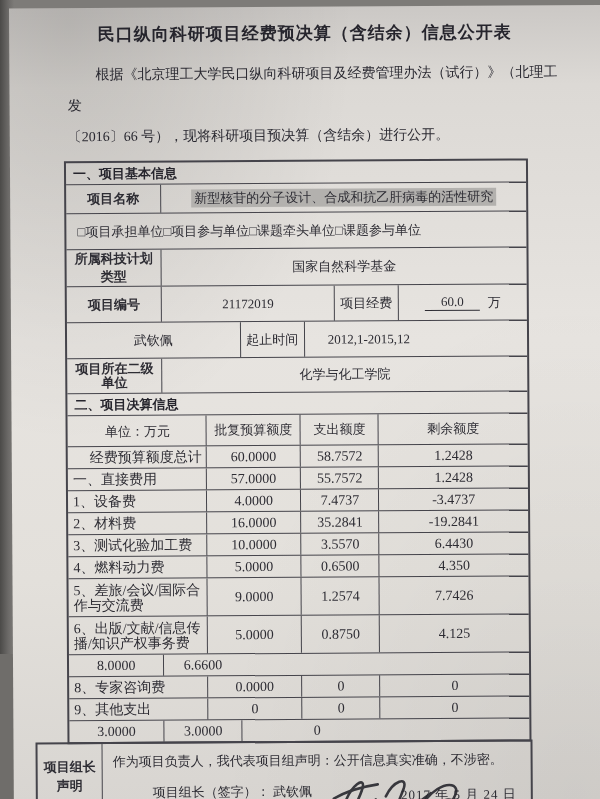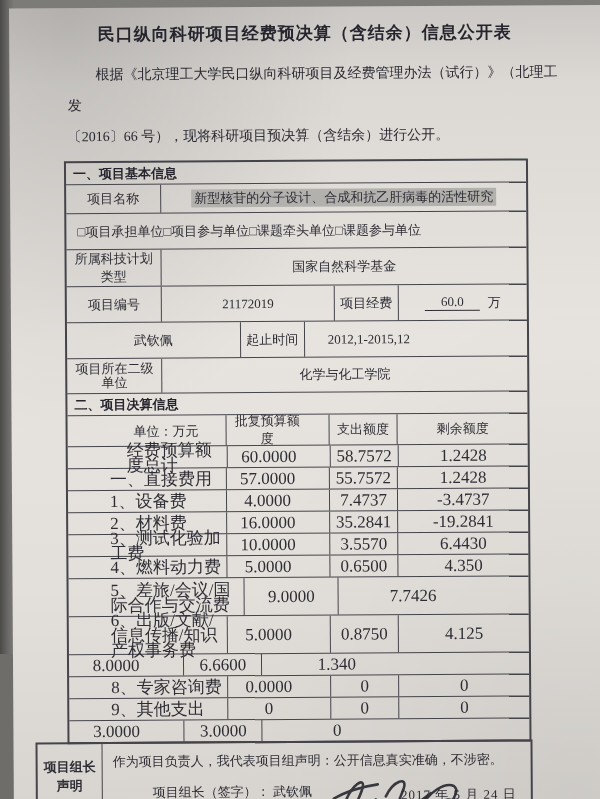--- a/index.html
+++ b/index.html
@@ -31,38 +31,38 @@
     margin-top:9px;font-size:13px;}
   .trow{display:flex;border-top:1px solid #45444b;align-items:stretch;}
   .trow:first-child{border-top:none;}
   .c{border-left:1px solid #45444b;display:flex;align-items:center;
      justify-content:center;text-align:center;box-sizing:border-box;padding:1px 3px;}
   .c:first-child{border-left:none;}
   .sechead{font-weight:bold;justify-content:flex-start;text-align:left;
      padding-left:7px;height:21px;font-size:13px;color:#26252d;
      font-family:"Liberation Sans","DejaVu Sans",sans-serif;}
   
-  .b-lab{width:20.5%;}
+  .b-lab{width:20.5%;font-weight:bold;}
   .b-val{width:79.5%;}
   .b-v1{width:37.5%;}
   .b-lab2{width:14%;}
   .b-v2{width:28%;}
   .h28{height:28px;} .h34{height:34px;} .h35{height:35px;} .h36{height:36px;}
   .hl{background:#b3b1ae;padding:0 3px;}
   .uline{border-bottom:1px solid #2e2d34;padding:0 16px;}
   .unit-sp{margin-left:8px;}
   .twoLine{line-height:14px;}
   
-  .g-lab{width:30%;justify-content:flex-start;text-align:left;padding-left:5px;line-height:15px;margin-left:37px;}
+  .g-lab{width:30%;justify-content:flex-start;text-align:left;padding-left:5px;line-height:15px;}
   .g-c2{width:20.5%;}
-  .g-c3{width:17%;margin-left:20px;}
+  .g-c3{width:17%;}
   .g-c4{width:32.5%;}
   .gh{height:30px;font-size:13px;}
   .grow{height:21px;font-size:12.5px;}
-  .grow .c{font-size:17px;}
+  .grow .c{font-size:14px;}
   .tall{height:37px;}
   .indent{padding-left:22px;}
   
   .decl{margin-left:22px;width:497px;margin-top:-2px;border:2px solid #45444b;
     box-sizing:border-box;display:flex;font-size:13px;}
   .decl-lab{width:64px;border-right:1px solid #45444b;display:flex;flex-direction:column;
     justify-content:center;align-items:center;font-weight:bold;line-height:19px;}
   .decl-body{flex:1;position:relative;padding:8px 8px 6px 10px;}
   .decl-stmt{line-height:20px;}
   .sign-line{margin-top:12px;padding-left:40px;position:relative;}
@@ -175,32 +175,32 @@
         </div>
         <div class="trow grow">
           <div class="c g-lab">4、燃料动力费</div>
           <div class="c g-c2">5.0000</div>
           <div class="c g-c3">0.6500</div>
           <div class="c g-c4">4.350</div>
         </div>
         <div class="trow grow tall">
           <div class="c g-lab">5、差旅/会议/国际合作与交流费</div>
           <div class="c g-c2">9.0000</div>
+          <div class="c g-c3">1.2574</div>
           <div class="c g-c4">7.7426</div>
         </div>
         <div class="trow grow tall">
           <div class="c g-lab">6、出版/文献/信息传播/知识产权事务费</div>
           <div class="c g-c2">5.0000</div>
           <div class="c g-c3">0.8750</div>
           <div class="c g-c4">4.125</div>
         </div>
         <div class="trow grow">
           <div class="c g-c2">8.0000</div>
           <div class="c g-c3">6.6600</div>
-          <div class="c g-c4">1.340</div>
         </div>
         <div class="trow grow">
           <div class="c g-lab">8、专家咨询费</div>
           <div class="c g-c2">0.0000</div>
           <div class="c g-c3">0</div>
           <div class="c g-c4">0</div>
         </div>
         <div class="trow grow">
           <div class="c g-lab">9、其他支出</div>
           <div class="c g-c2">0</div>

